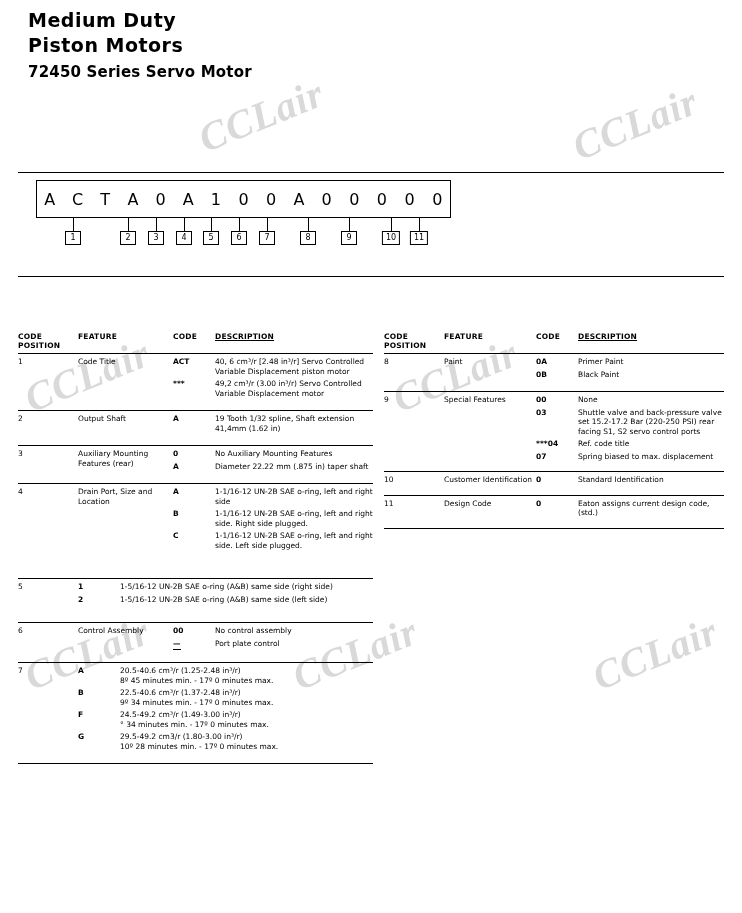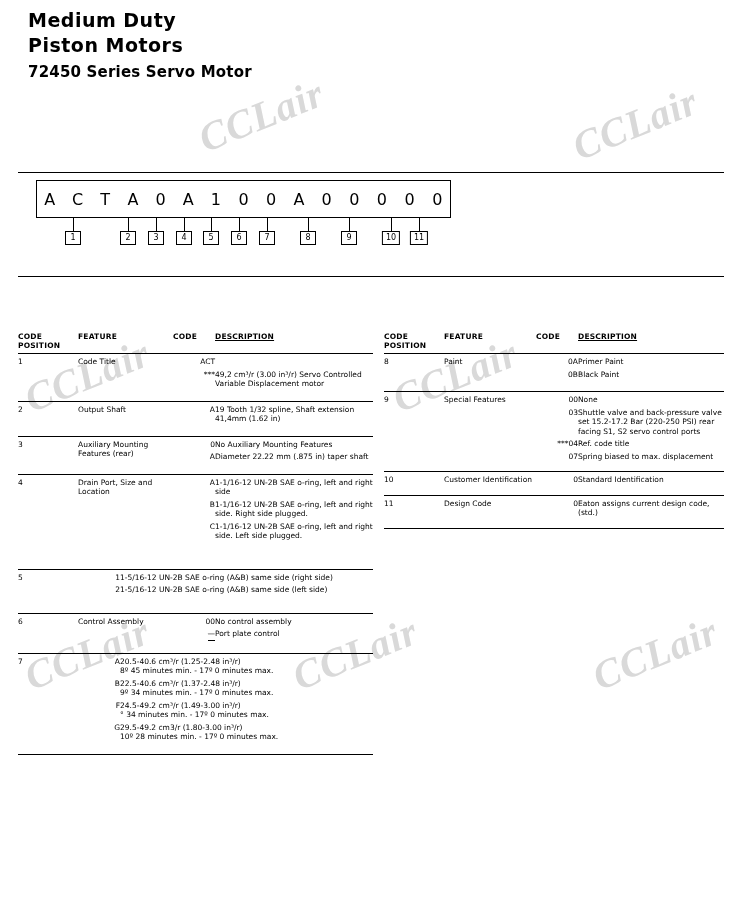--- a/index.html
+++ b/index.html
@@ -190,23 +190,22 @@
   }
   .row {
     display: flex;
     padding-bottom: 3px;
   }
   .row .code {
     width: 42px;
     font-family: "DejaVu Sans", sans-serif;
     font-size: 7.5px;
     line-height: 9.5px;
-    font-weight: normal;
+    font-weight: bold;
     flex: 0 0 42px;
-    text-align: right;
   }
   .row .desc {
     flex: 1;
     font-family: "DejaVu Sans", sans-serif;
     font-size: 7.5px;
     line-height: 9.5px;
   }
   .underline-code {
     display: inline-block;
     border-bottom: 1px solid #000;
@@ -292,20 +291,21 @@
     <div class="c4">DESCRIPTION</div>
   </div>
   <div class="hline"></div>
   <div id="left-groups">
       <div class="grp">
         <div class="pos">1</div>
         <div class="feat">Code Title</div>
         <div class="rows">
           <div class="row">
             <div class="code">ACT</div>
+            <div class="desc">40, 6 cm³/r [2.48 in³/r] Servo Controlled Variable Displacement piston motor</div>
           </div>
           <div class="row">
             <div class="code">***</div>
             <div class="desc">49,2 cm³/r (3.00 in³/r) Servo Controlled Variable Displacement motor</div>
           </div>
         </div>
       </div>
       <div style="height: 6px;"></div>
       <div class="hline"></div>
       <div class="grp">

